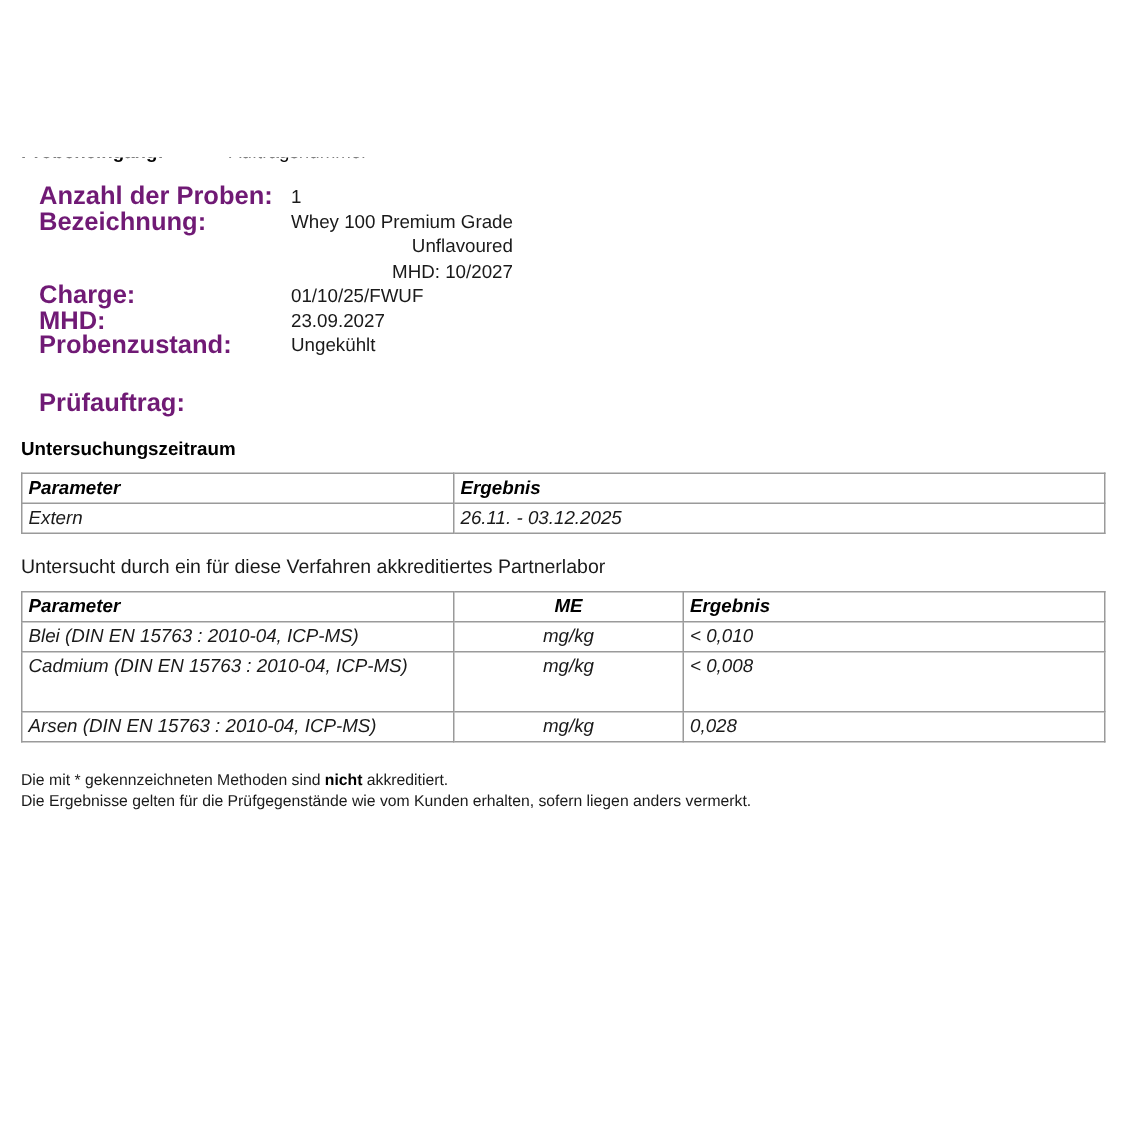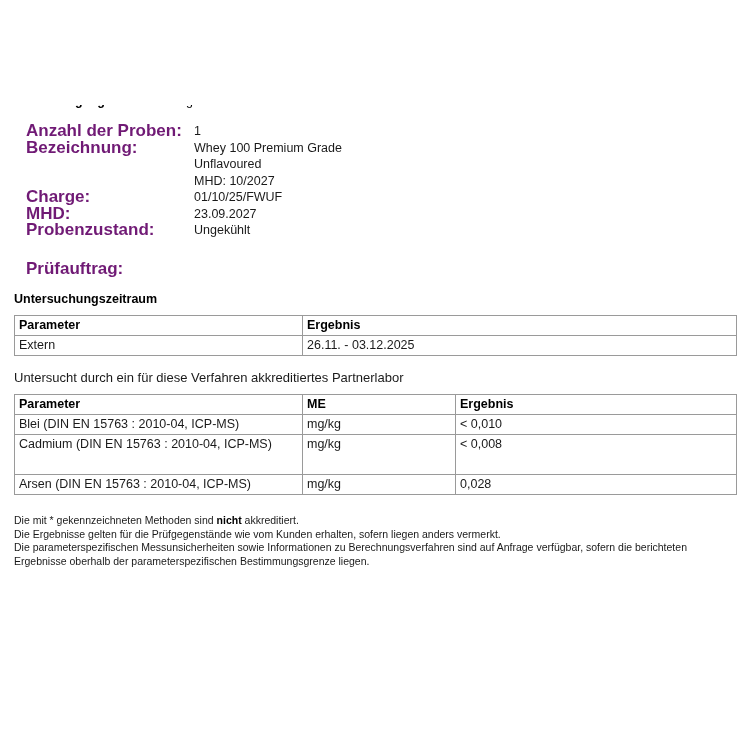--- a/index.html
+++ b/index.html
@@ -69,20 +69,21 @@
     color: #701a75;
     margin-left: 12px;
   }
   .info-value {
     font-size: 12.5px;
     font-weight: normal;
     color: #1a1a1a;
   }
   .info-value .sub {
     display: block;
+    text-align: right;
   }
 
   .spacer-lg { height: 22px; }
   .spacer-md { height: 14px; }
   .spacer-sm { height: 8px; }
 
   
   .section-heading {
     font-size: 12.5px;
     font-weight: bold;
@@ -104,28 +105,30 @@
   }
   table.report th,
   table.report td {
     border: 1px solid #9a9a9a;
     padding: 1px 4px 2px 4px;
     font-size: 12.5px;
     vertical-align: top;
     line-height: 16px;
     background: #ffffff;
     color: #1a1a1a;
+    font-style: italic;
   }
   table.report th {
     font-weight: bold;
     color: #000000;
     text-align: left;
   }
   table.report th.center,
   table.report td.center {
+    text-align: center;
   }
   table.report tr.tall td {
     height: 36px;
   }
 
   
   .footnotes {
     margin-top: 19px;
     font-size: 10.5px;
     line-height: 13.5px;
@@ -252,17 +255,16 @@
           <td>Arsen (DIN EN 15763 : 2010-04, ICP-MS)</td>
           <td class="center">mg/kg</td>
           <td>0,028</td>
         </tr>
       </tbody>
     </table>
 
     <div class="footnotes">
       <p><span>Die mit * gekennzeichneten Methoden sind </span><b>nicht</b><span> akkreditiert.</span></p>
       <p>Die Ergebnisse gelten für die Prüfgegenstände wie vom Kunden erhalten, sofern liegen anders vermerkt.</p>
-      <p>Die parameterspezifischen Messunsicherheiten sowie Informationen zu Berechnungsverfahren sind auf Anfrage verfügbar, sofern die berichteten Ergebnisse oberhalb der parameterspezifischen Bestimmungsgrenze liegen.</p>
     </div>
 
   </div>
 </div>
 
 </body></html>

